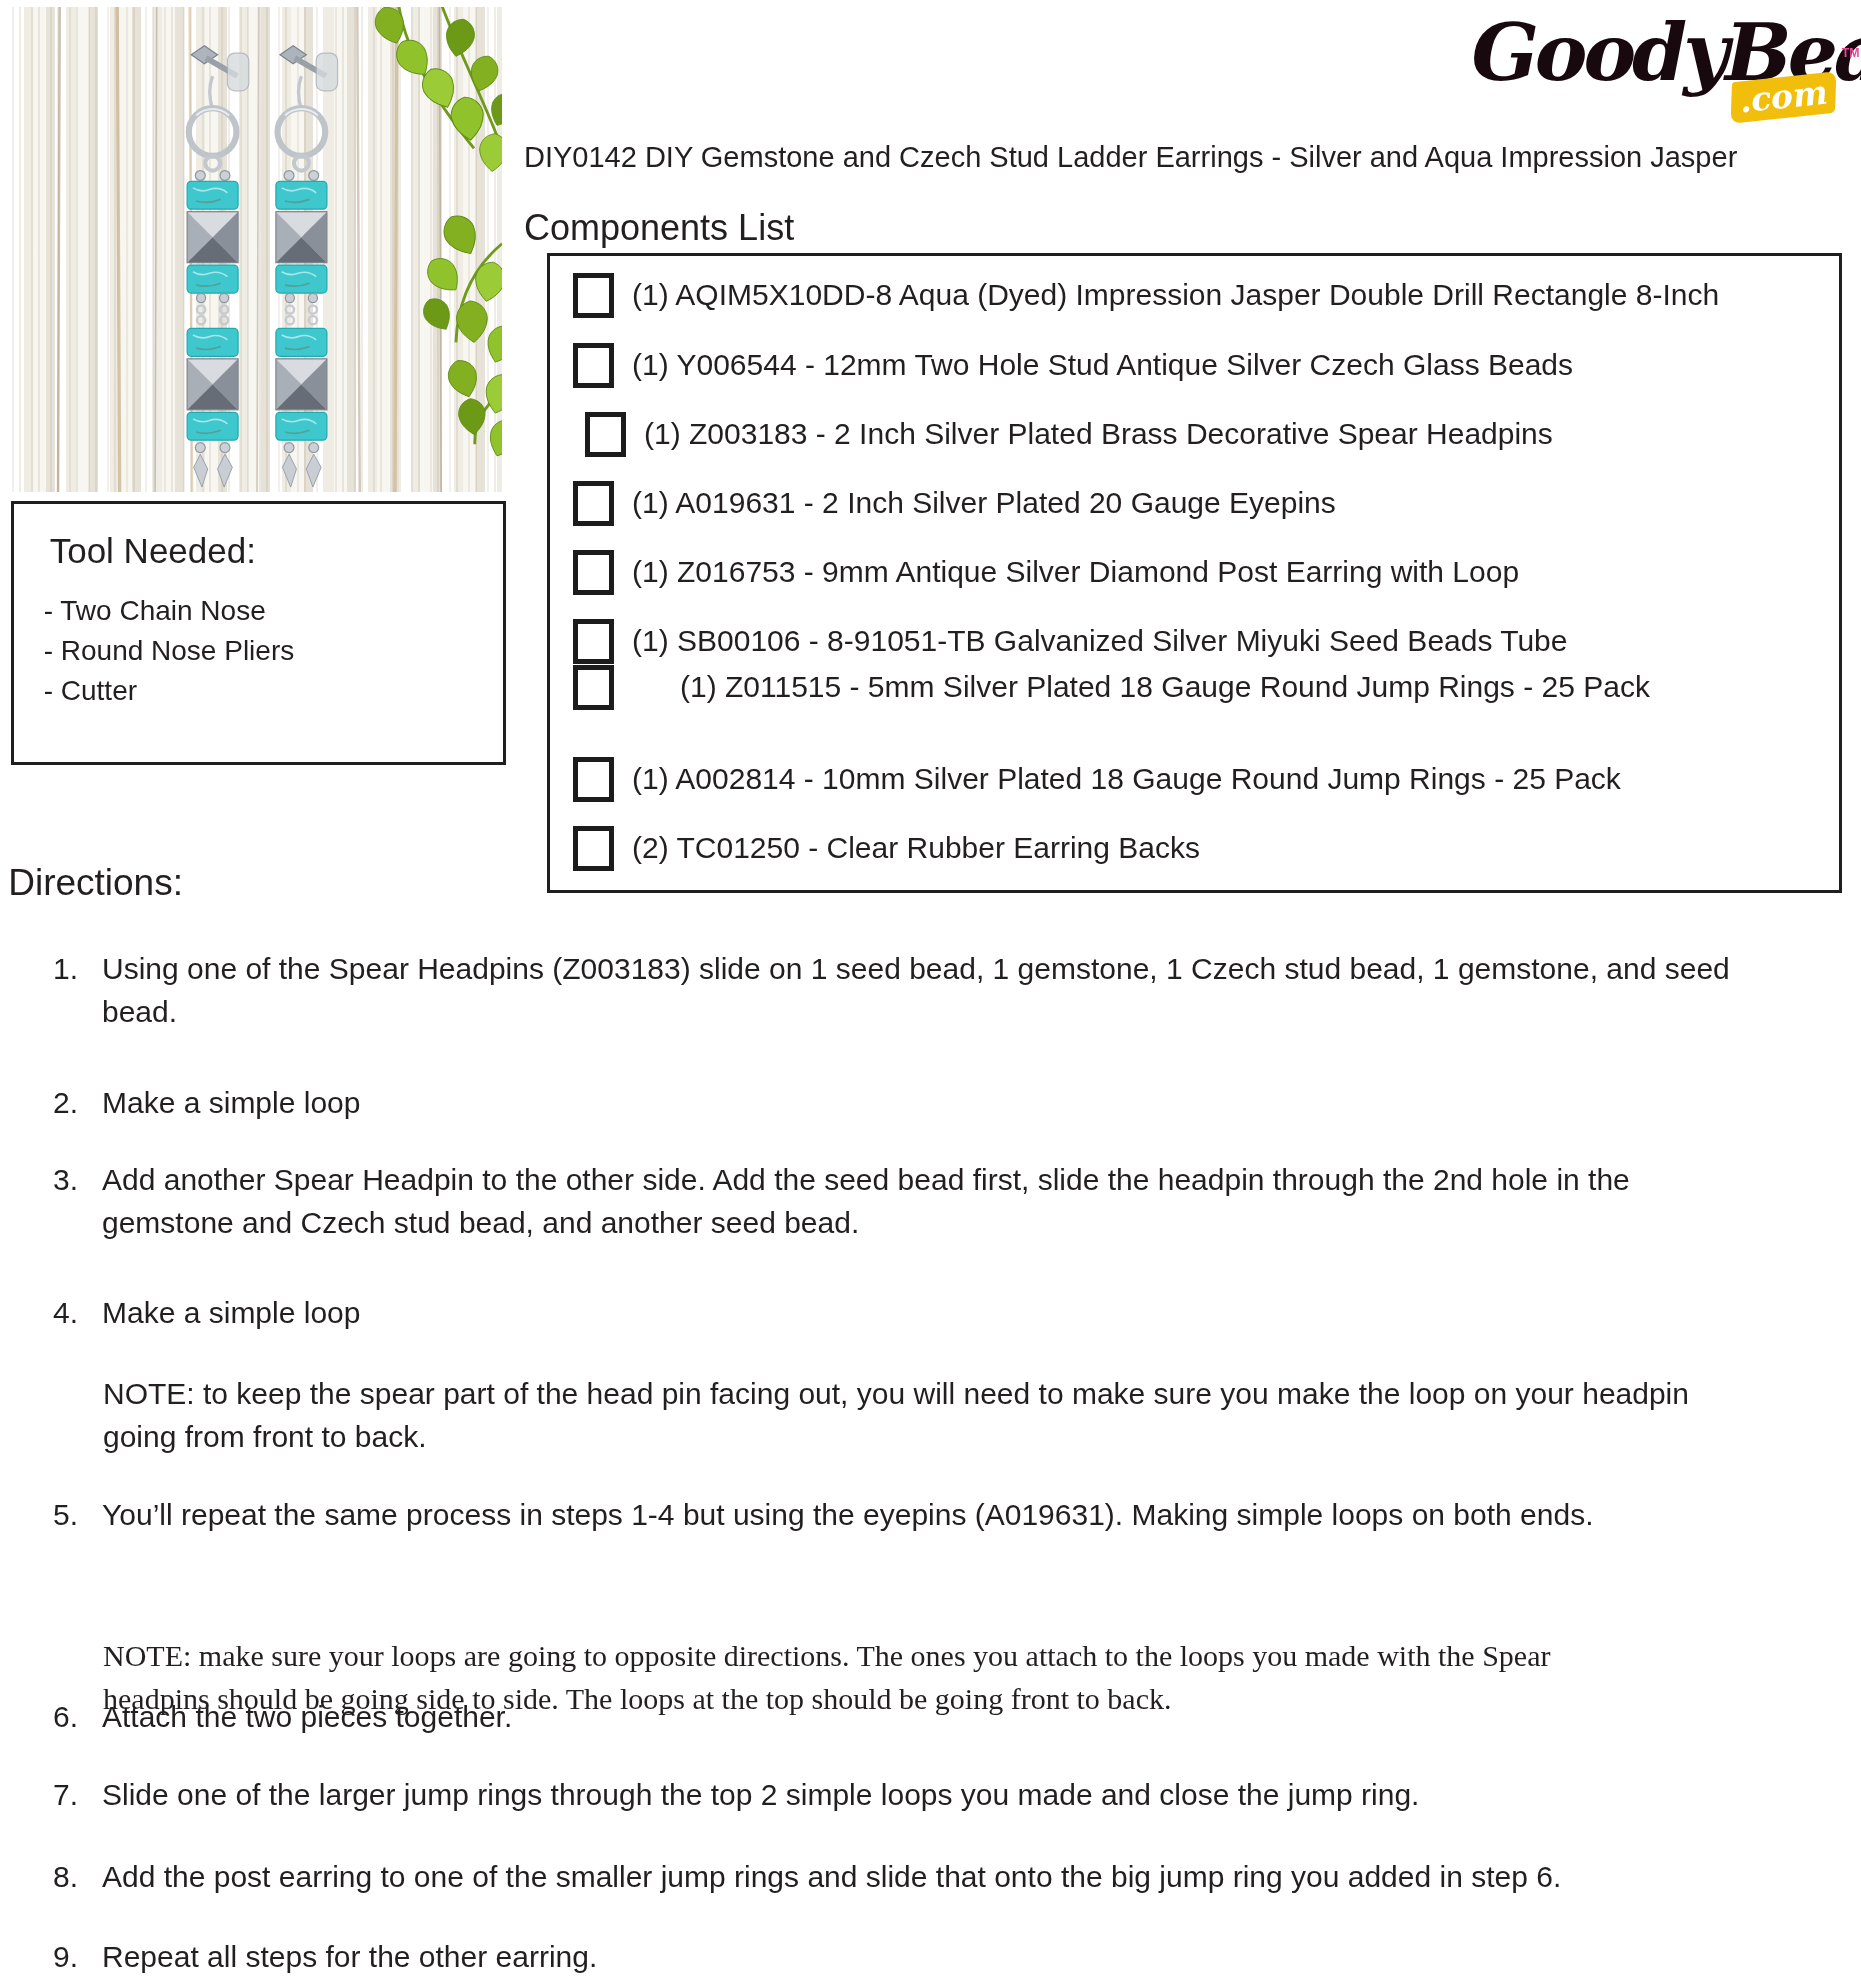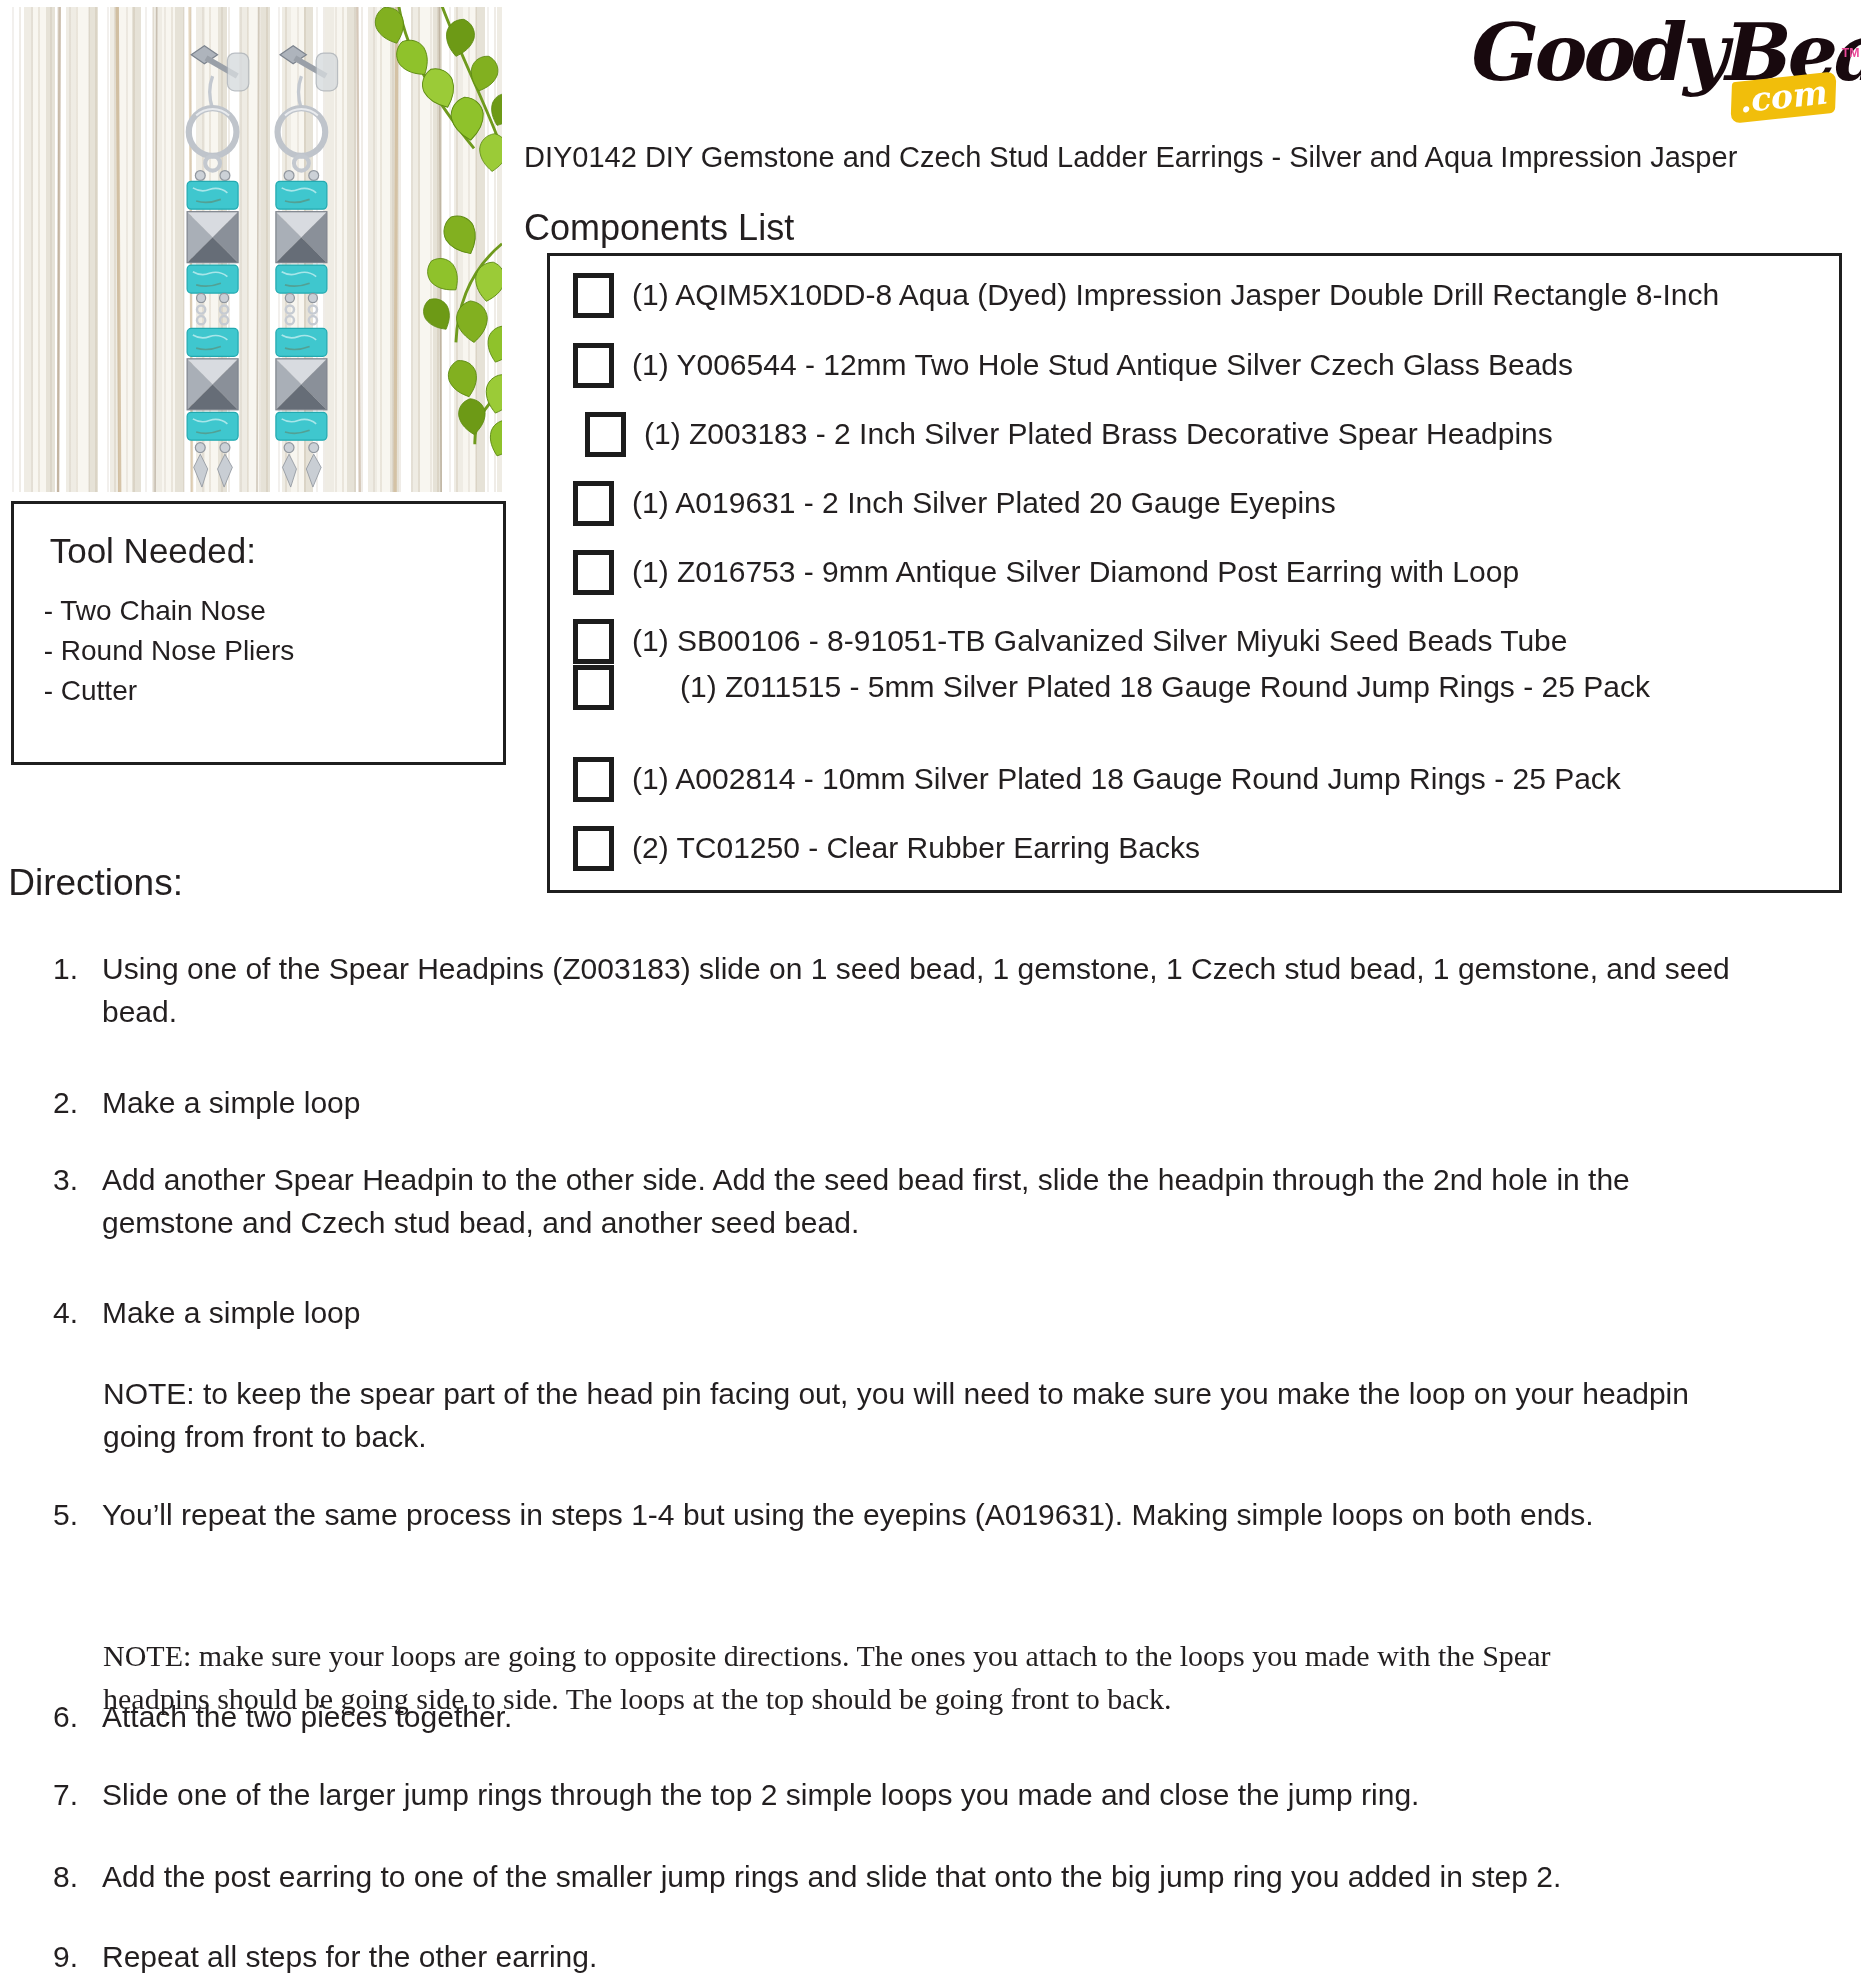--- a/index.html
+++ b/index.html
@@ -269,19 +269,19 @@
 <div class="step s6">
   <span class="num">6.</span>
   <div class="txt">Attach the two pieces together.</div>
 </div>
 <div class="step s7">
   <span class="num">7.</span>
   <div class="txt">Slide one of the larger jump rings through the top 2 simple loops you made and close the jump ring.</div>
 </div>
 <div class="step s8">
   <span class="num">8.</span>
-  <div class="txt">Add the post earring to one of the smaller jump rings and slide that onto the big jump ring you added in step 2.</div>
+  <div class="txt">Add the post earring to one of the smaller jump rings and slide that onto the big jump ring you added in step 6.</div>
 </div>
 <div class="step s9">
   <span class="num">9.</span>
   <div class="txt">Repeat all steps for the other earring.</div>
 </div>
 
 
 </body></html>

